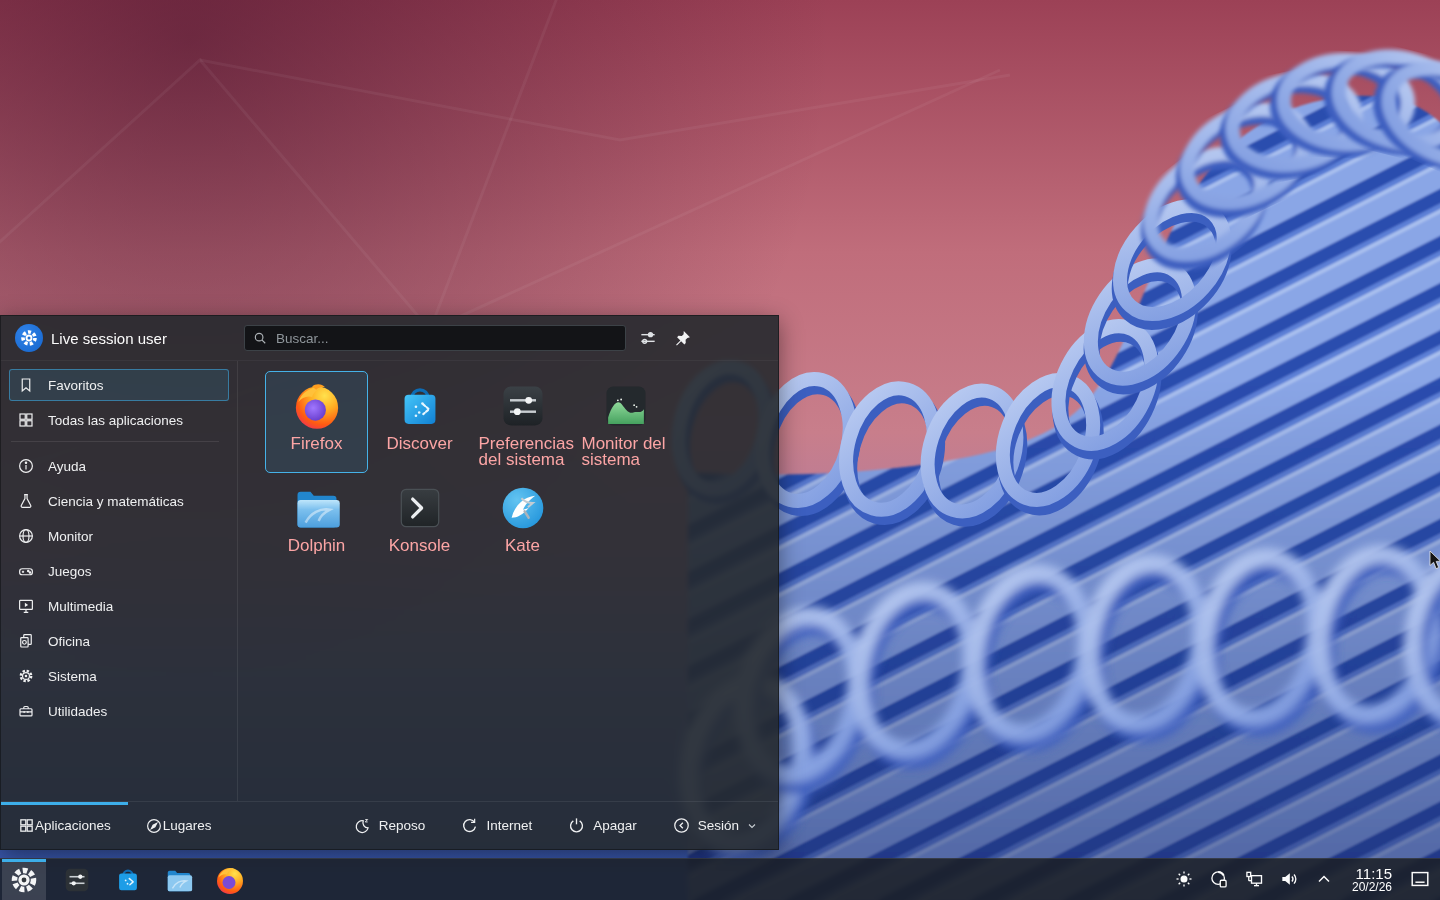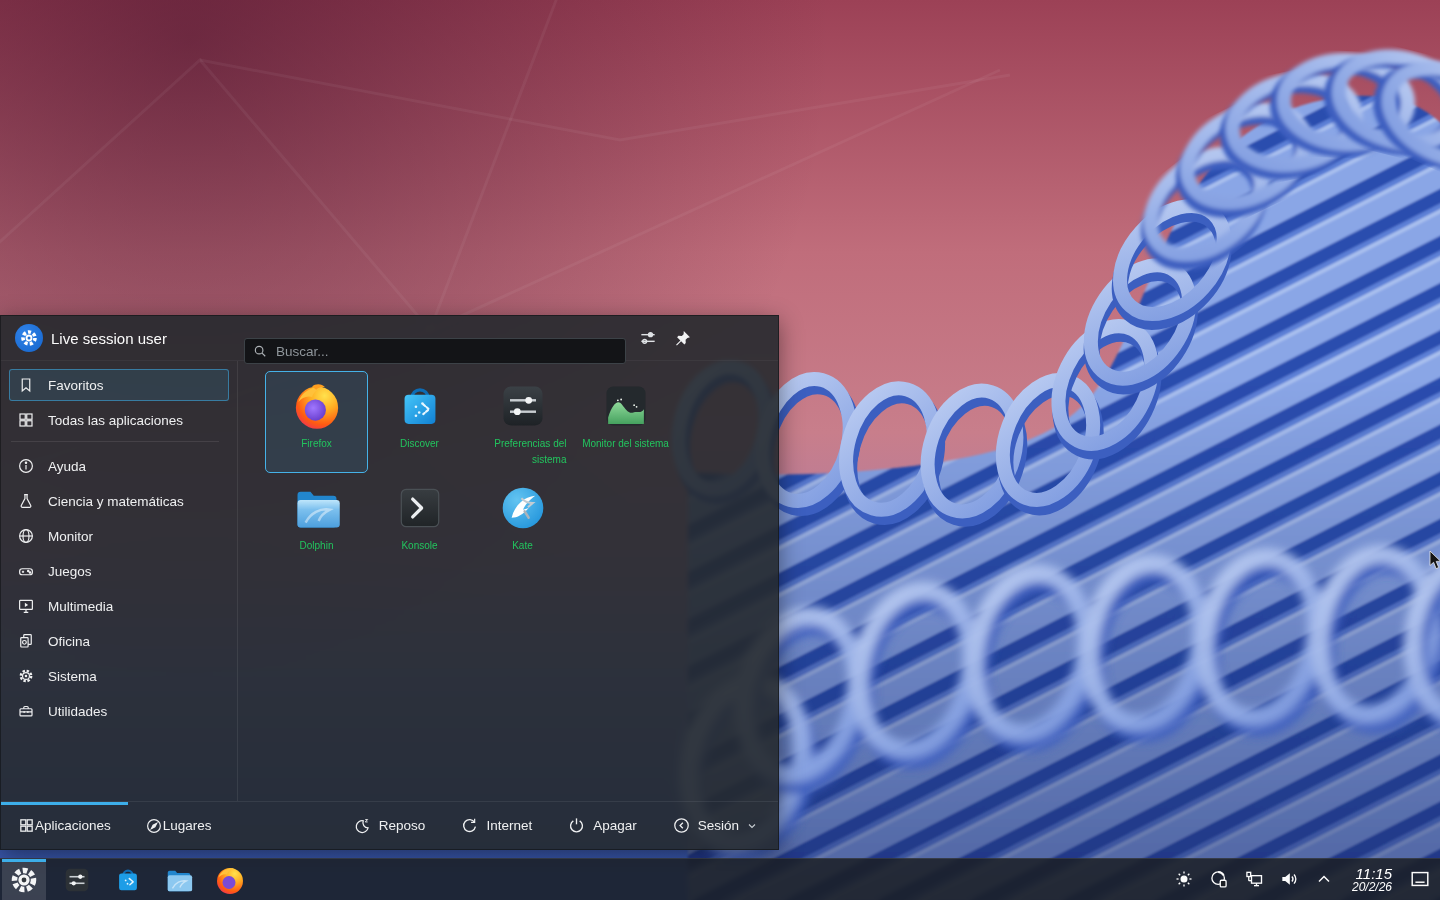--- a/index.html
+++ b/index.html
@@ -12,21 +12,21 @@
     background:rgba(37,41,45,0.90);backdrop-filter:blur(2px);
     border:1px solid rgba(15,17,19,0.55);box-sizing:border-box;
     display:flex;flex-direction:column;box-shadow:0 6px 22px rgba(0,0,0,0.45);}
   .l-header{height:44px;flex:0 0 auto;position:relative;display:flex;align-items:center;}
   .avatar{position:absolute;left:14px;top:8px;width:28px;height:28px;border-radius:50%;
     background:radial-gradient(circle at 35% 30%,#2f82e8,#1565cc);display:flex;align-items:center;justify-content:center;}
   .user-name{position:absolute;left:50px;top:0;height:44px;display:flex;align-items:center;
     font-size:15px;color:#fcfcfc;white-space:nowrap;}
   .search{position:absolute;left:243px;top:9px;width:382px;height:26px;box-sizing:border-box;
     background:rgba(14,17,19,0.85);border:1px solid #3c4247;border-radius:3px;
-    display:flex;align-items:center;padding:0 8px;gap:7px;margin-top:13px;}
+    display:flex;align-items:center;padding:0 8px;gap:7px;}
   .search input{flex:1;background:transparent;border:none;outline:none;color:#eff0f1;font-size:13.5px;
     font-family:"Liberation Sans",sans-serif;}
   .search input::placeholder{color:#8f969b;}
   .hbtn{position:absolute;top:9px;width:26px;height:26px;display:flex;align-items:center;justify-content:center;border-radius:3px;}
   .hbtn.configure{left:634px;} .hbtn.pin{left:668px;}
 
   .l-body{flex:1;display:flex;min-height:0;border-top:1px solid rgba(255,255,255,0.045);}
   .sidebar{width:237px;flex:0 0 auto;box-sizing:border-box;padding:8px 8px 0 0;
     border-right:1px solid rgba(255,255,255,0.08);}
   .side-item{height:32px;margin:0 0 3px 8px;display:flex;align-items:center;gap:12px;
@@ -34,32 +34,32 @@
   .side-item.selected{border-color:rgba(61,174,233,0.55);background:rgba(61,174,233,0.13);}
   .side-item .si{width:20px;height:20px;flex:0 0 auto;display:flex;align-items:center;justify-content:center;}
   .side-sep{height:1px;background:rgba(255,255,255,0.09);margin:5px 10px 8px 10px;}
 
   .apps{flex:1;padding:10px 0 0 27px;display:grid;grid-template-columns:repeat(4,103px);
     grid-auto-rows:102px;align-content:start;justify-content:start;}
   .tile{display:flex;flex-direction:column;align-items:center;padding-top:8px;box-sizing:border-box;
     border-radius:5px;border:1px solid transparent;}
   .tile.selected{border-color:#45b2e8;background:rgba(61,174,233,0.12);}
   .app-icon{width:52px;height:52px;margin-bottom:4px;}
-  .app-label{font-size:10px;line-height:16px;text-align:right;color:#22c55e;max-width:88px;}
+  .app-label{font-size:17px;line-height:16px;text-align:left;color:#fca5a5;max-width:88px;}
 
   .l-footer{flex:0 0 47px;border-top:1px solid rgba(255,255,255,0.07);display:flex;align-items:stretch;position:relative;}
   .f-tab{display:flex;align-items:center;padding:0 17px;font-size:13.5px;position:relative;}
   .f-tab.active::before{content:"";position:absolute;top:0;left:0;right:0;height:3px;background:#3daee9;}
   .f-actions{margin-left:auto;display:flex;align-items:center;gap:35px;padding-right:20px;}
   .f-action{display:flex;align-items:center;gap:7px;font-size:13.5px;}
 
   
   .taskbar{position:absolute;left:0;bottom:0;width:1440px;height:42px;box-sizing:border-box;
     background:rgba(27,30,35,0.85);backdrop-filter:blur(2px);
-    border-top:1px solid rgba(255,255,255,0.09);display:flex;align-items:center;font-style:italic;}
+    border-top:1px solid rgba(255,255,255,0.09);display:flex;align-items:center;}
   .tb-launcher{width:44px;height:41px;margin-left:2px;position:relative;display:flex;align-items:center;justify-content:center;
     background:rgba(255,255,255,0.13);}
   .tb-launcher::before{content:"";position:absolute;top:0;left:0;right:0;height:3px;background:#3daee9;}
   .tb-apps{display:flex;align-items:center;gap:17px;margin-left:14px;}
   .tb-app{width:34px;height:34px;display:flex;align-items:center;justify-content:center;}
   .tray{margin-left:auto;display:flex;align-items:center;gap:11px;padding-right:8px;}
   .tray-ic{width:24px;height:24px;display:flex;align-items:center;justify-content:center;}
   .clock{text-align:right;color:#ffffff;line-height:1.03;margin:0 5px;}
   .clock-time{font-size:15px;}
   .clock-date{font-size:12px;}

